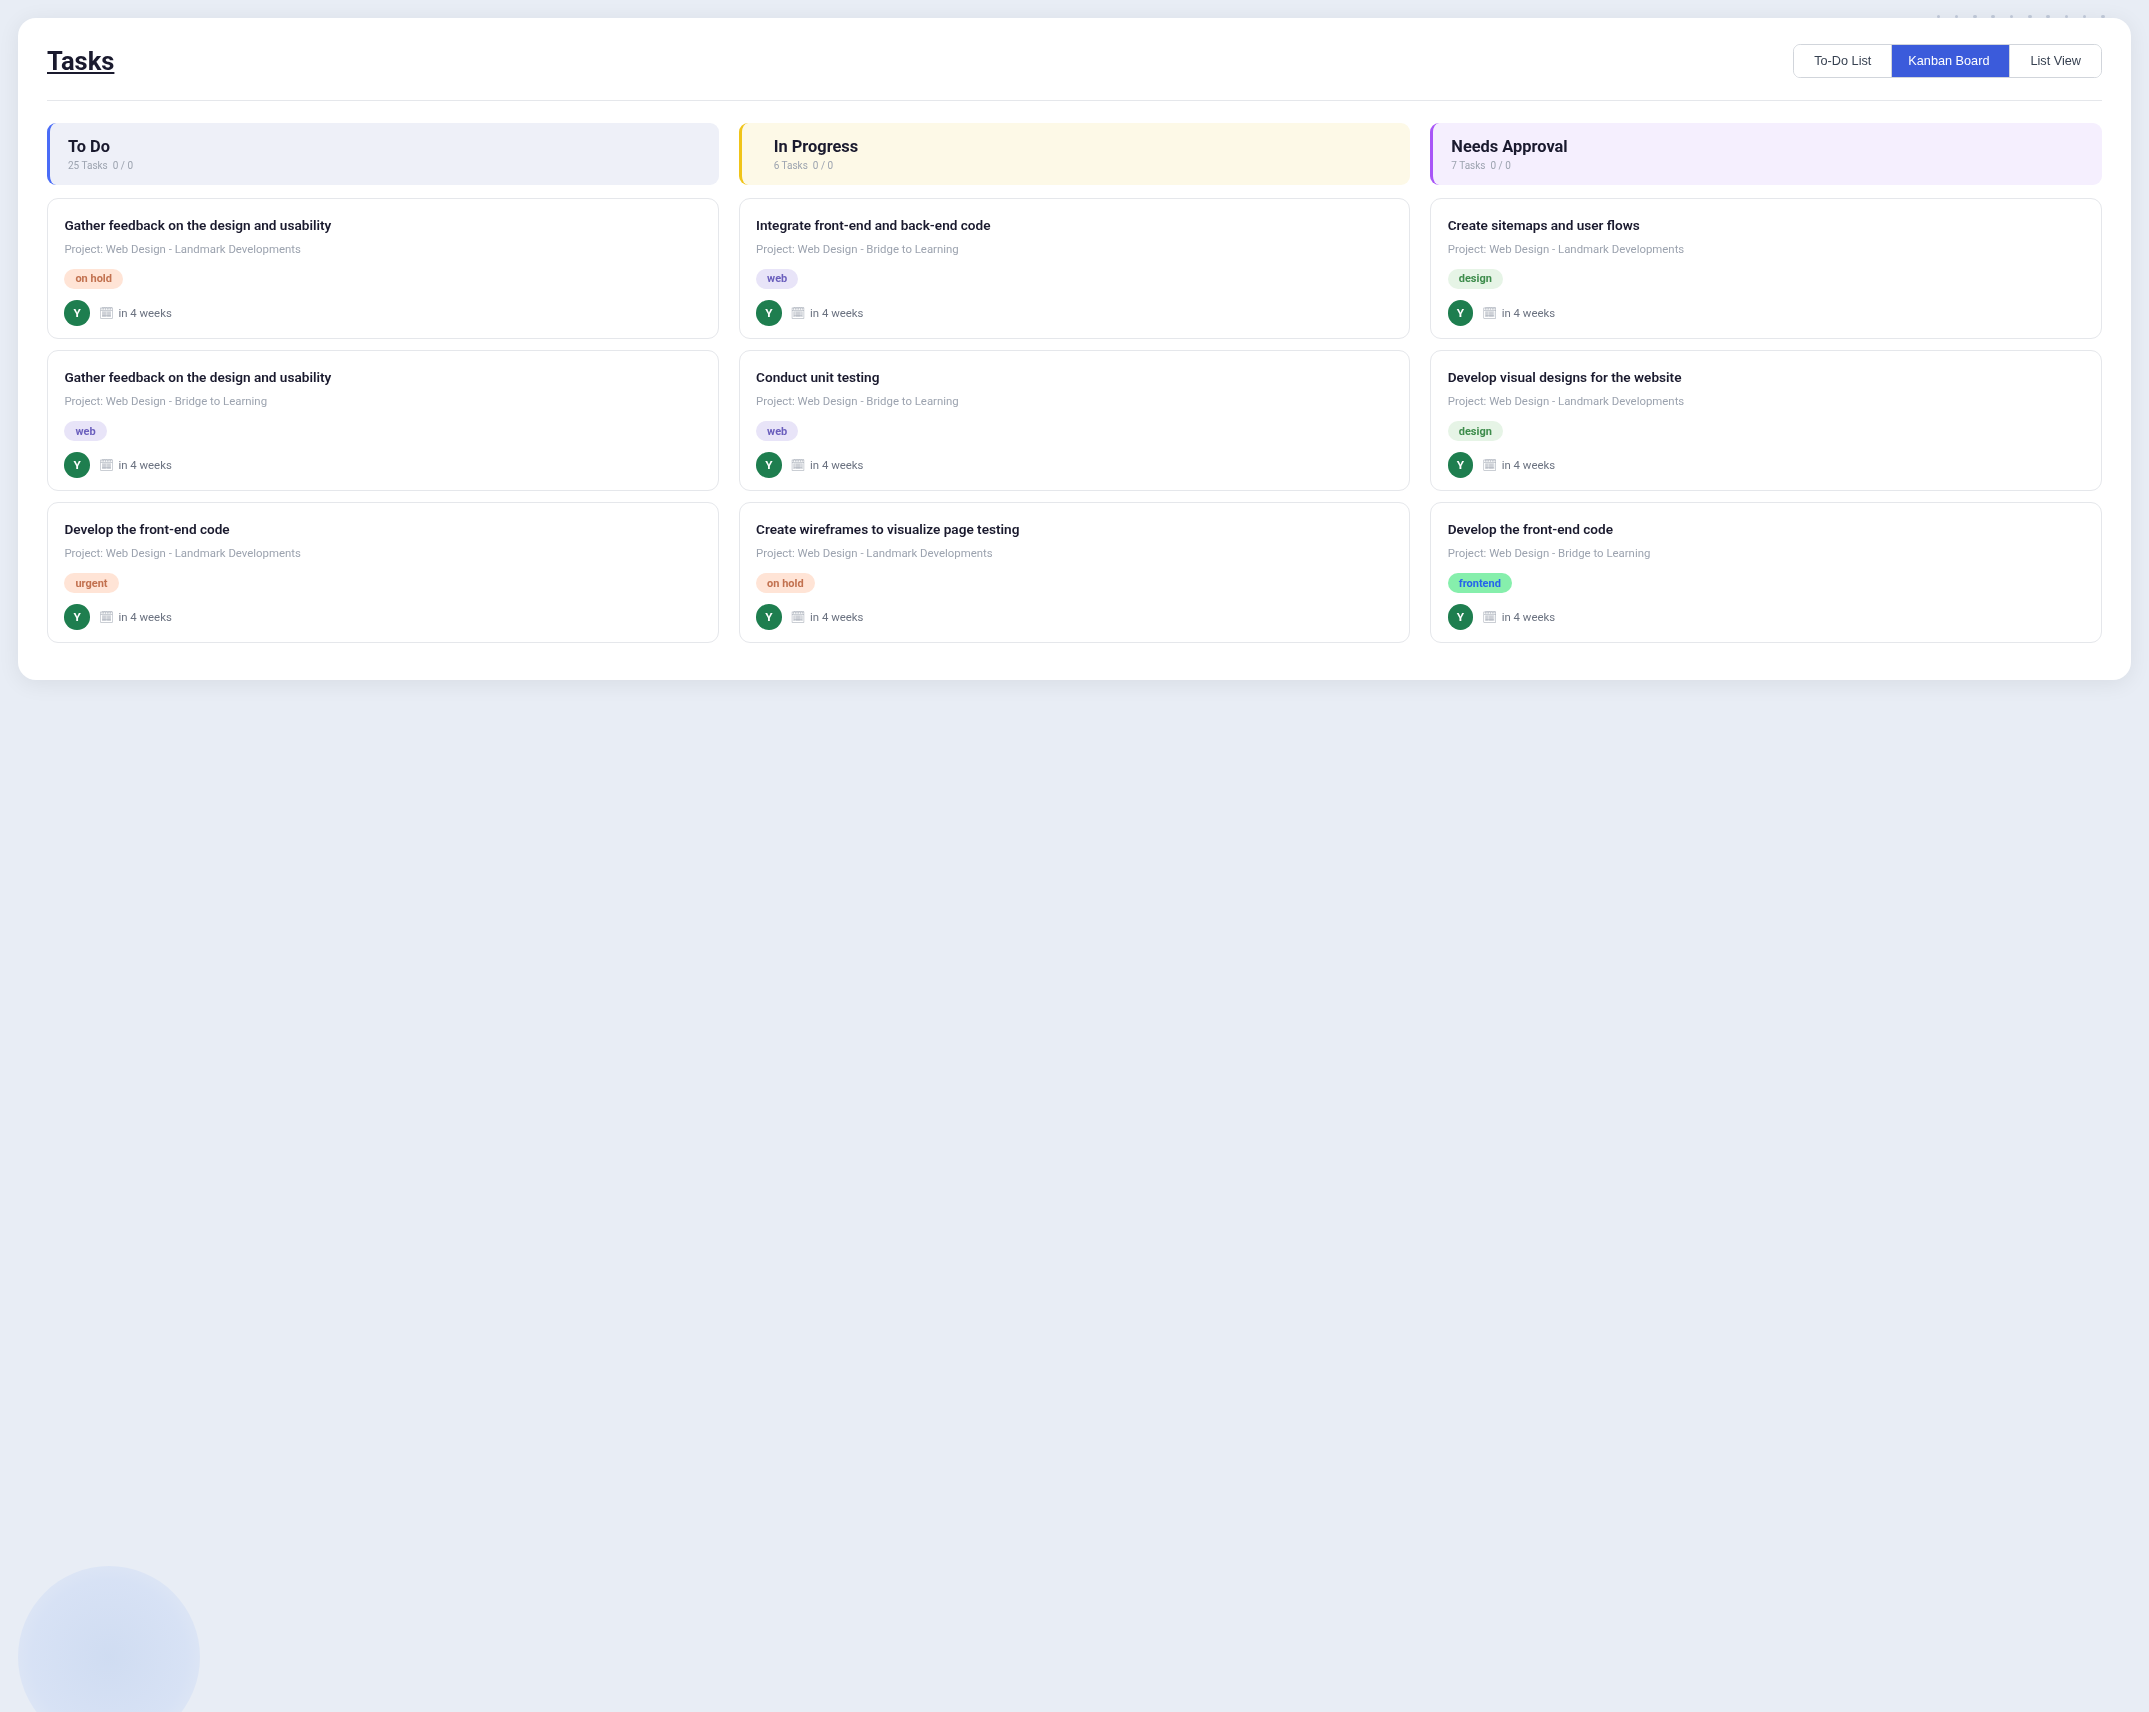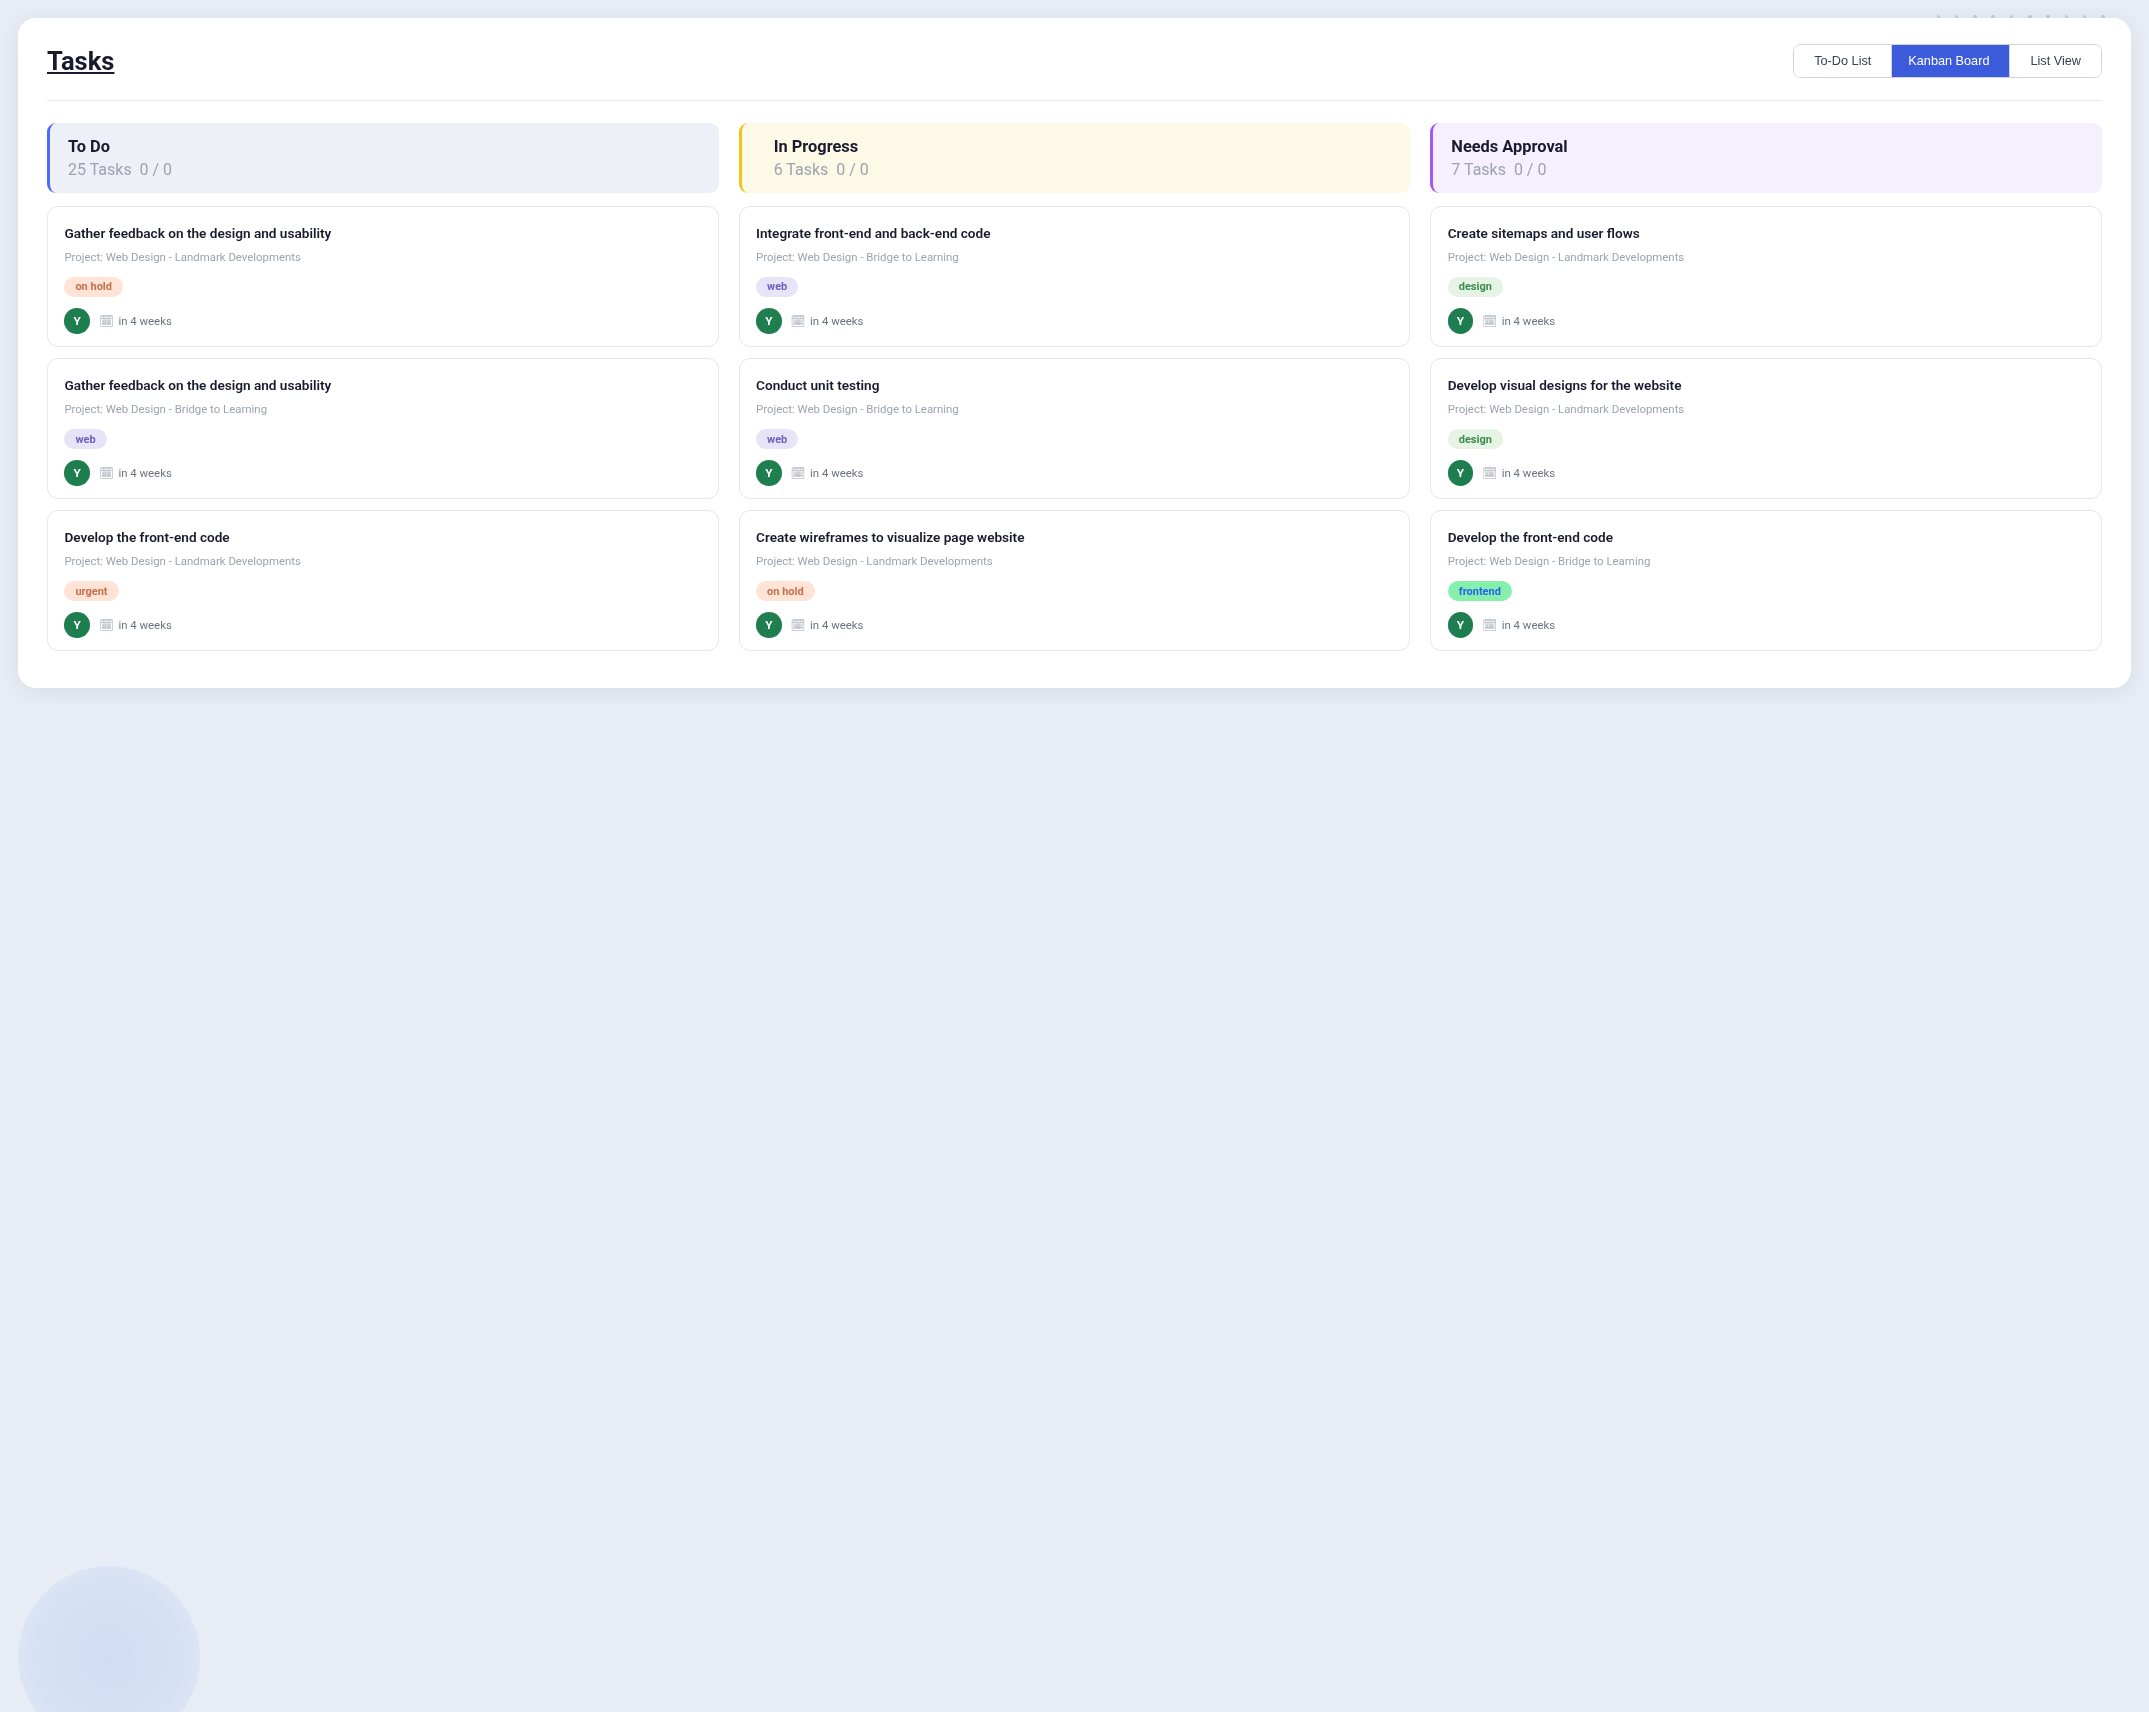--- a/index.html
+++ b/index.html
@@ -132,21 +132,21 @@
     }
 
     .column-title {
       font-size: 16.4px;
       font-weight: 700;
       color: #1a1a2e;
       margin-bottom: 3.6px;
     }
 
     .column-meta {
-      font-size: 16px;
+      font-size: 10px;
       color: #9ca3af;
     }
 
     .task-card {
       background: #fff;
       border: 1.4px solid #e5e7eb;
       border-radius: 11px;
       padding: 16.4px 16.4px 12.7px;
       margin-bottom: 11px;
     }
@@ -382,21 +382,21 @@
         <div class="task-footer">
           <div class="avatar">Y</div>
           <div class="due-date">
             <span class="cal-icon">🗓</span>
             <span>in 4 weeks</span>
           </div>
         </div>
       </div>
 
       <div class="task-card">
-        <div class="task-title">Create wireframes to visualize page website</div>
+        <div class="task-title">Create wireframes to visualize page testing</div>
         <div class="task-project">Project: Web Design - Landmark Developments</div>
         <span class="tag onhold">on hold</span>
         <div class="task-footer">
           <div class="avatar">Y</div>
           <div class="due-date">
             <span class="cal-icon">🗓</span>
             <span>in 4 weeks</span>
           </div>
         </div>
       </div>

